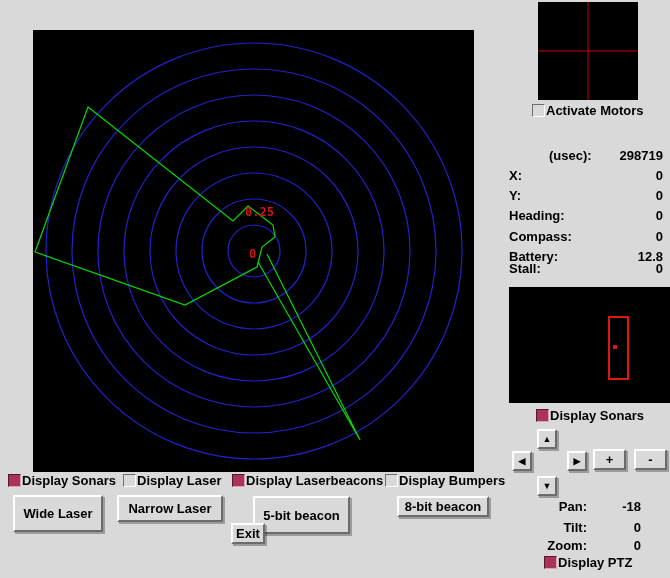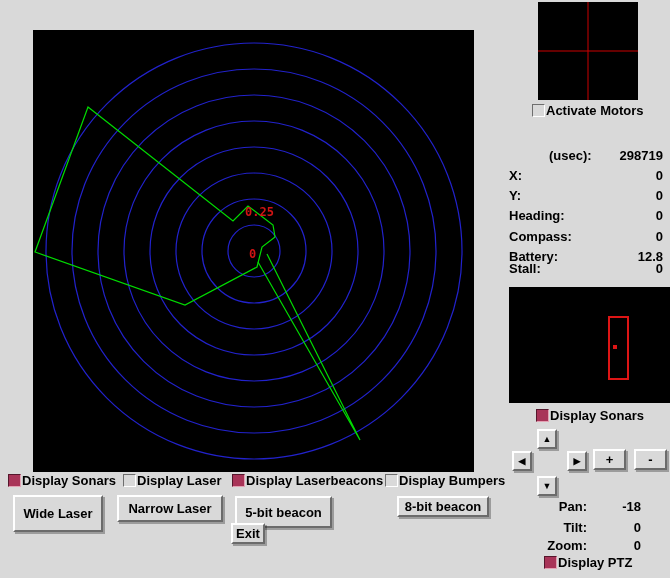--- a/index.html
+++ b/index.html
@@ -163,17 +163,17 @@
     <span class="cb on"></span>
     <span class="cblabel">Display Laserbeacons</span>
   </div>
   <div class="cbrow" style="left:385px;top:474px">
     <span class="cb"></span>
     <span class="cblabel">Display Bumpers</span>
   </div>
 
   <button class="btn" style="left:13px;top:495px;width:90px;height:37px">Wide Laser</button>
   <button class="btn" style="left:117px;top:495px;width:106px;height:27px">Narrow Laser</button>
-  <button class="btn" style="left:235px;top:496px;width:97px;height:32px">5-bit beacon</button>
+  <button class="btn" style="left:253px;top:496px;width:97px;height:38px">5-bit beacon</button>
   <button class="btn" style="left:397px;top:496px;width:92px;height:21px">8-bit beacon</button>
   <button class="btn" style="left:231px;top:523px;width:34px;height:21px">Exit</button>
 
 </div>
 
 </body></html>

